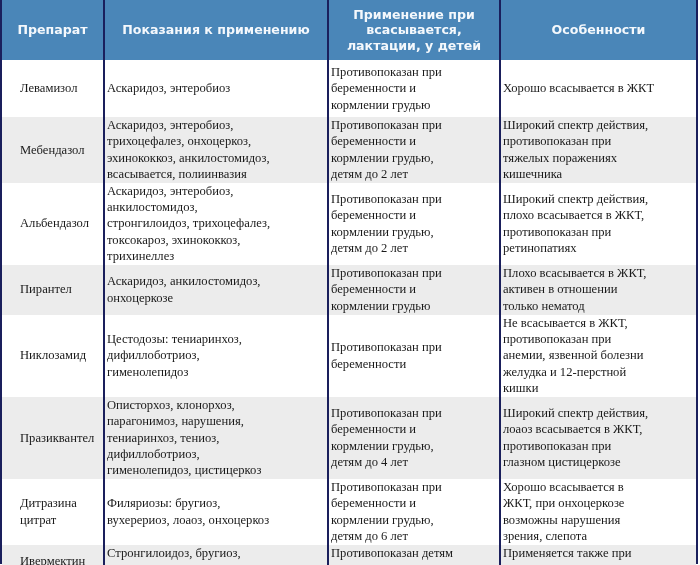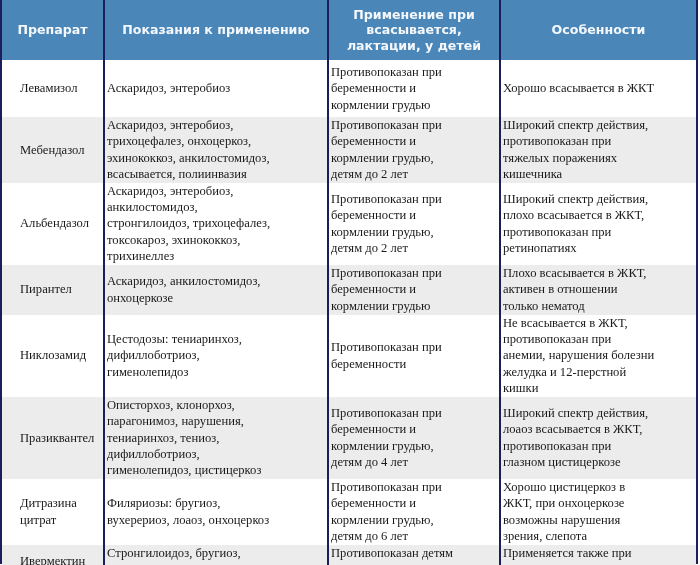--- a/index.html
+++ b/index.html
@@ -184,21 +184,21 @@
             <span class="line">дифиллоботриоз,</span>
             <span class="line">гименолепидоз</span>
           </td>
           <td>
             <span class="line">Противопоказан при</span>
             <span class="line">беременности</span>
           </td>
           <td>
             <span class="line">Не всасывается в ЖКТ,</span>
             <span class="line">противопоказан при</span>
-            <span class="line">анемии, нарушения болезни</span>
+            <span class="line">анемии, язвенной болезни</span>
             <span class="line">желудка и 12-перстной</span>
             <span class="line">кишки</span>
           </td>
         </tr>
         <tr class="even r6">
           <td>
             <span class="line">Празиквантел</span>
           </td>
           <td>
             <span class="line">Описторхоз, клонорхоз,</span>
@@ -229,21 +229,21 @@
             <span class="line">Филяриозы: бругиоз,</span>
             <span class="line">вухерериоз, лоаоз, онхоцеркоз</span>
           </td>
           <td>
             <span class="line">Противопоказан при</span>
             <span class="line">беременности и</span>
             <span class="line">кормлении грудью,</span>
             <span class="line">детям до 6 лет</span>
           </td>
           <td>
-            <span class="line">Хорошо цистицеркоз в</span>
+            <span class="line">Хорошо всасывается в</span>
             <span class="line">ЖКТ, при онхоцеркозе</span>
             <span class="line">возможны нарушения</span>
             <span class="line">зрения, слепота</span>
           </td>
         </tr>
         <tr class="even r8">
           <td>
             <span class="line">Ивермектин</span>
           </td>
           <td>

